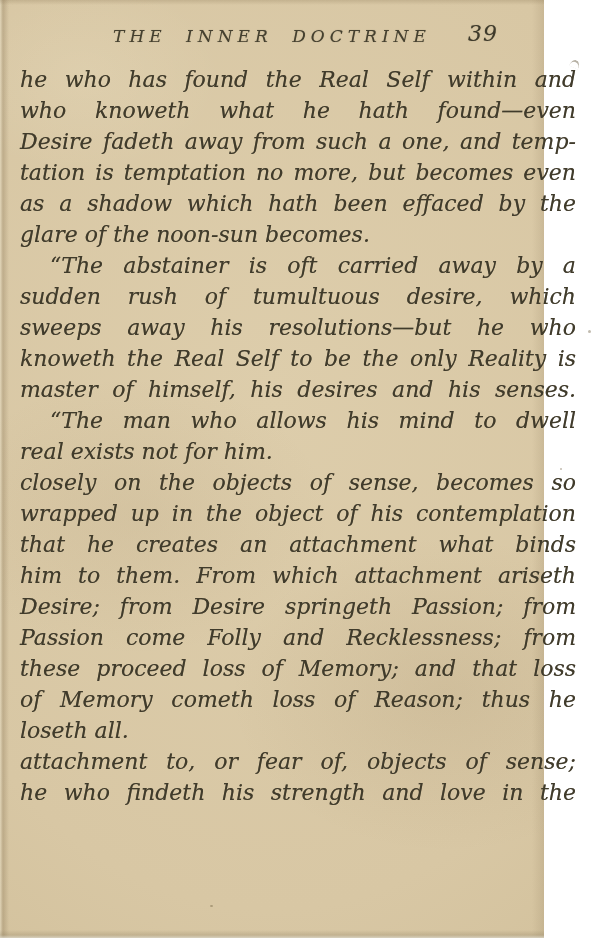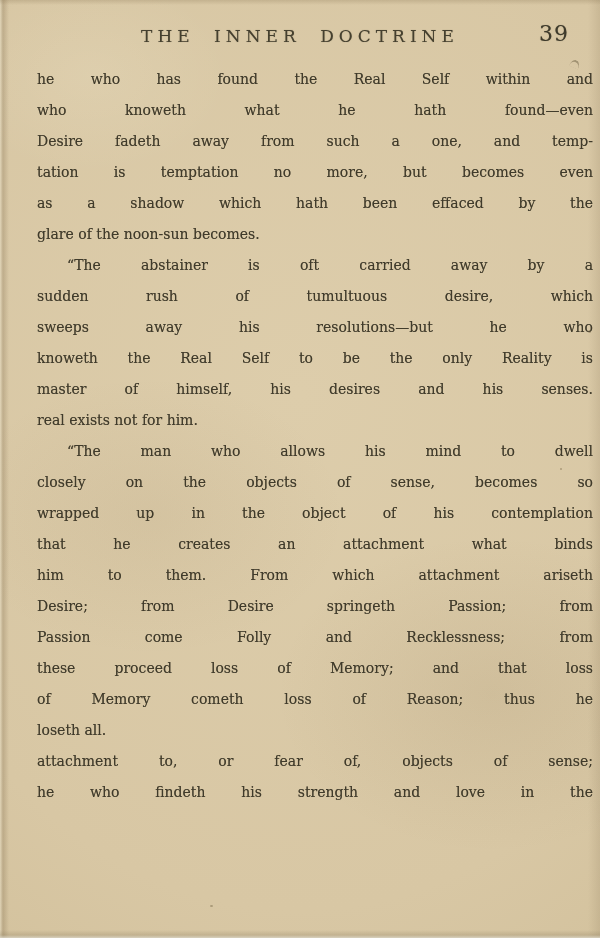--- a/index.html
+++ b/index.html
@@ -1,48 +1,49 @@
 <!DOCTYPE html>
 <html><head>
 <meta charset="utf-8">
 <style>
   html, body { margin:0; padding:0; }
   body {
     width:600px; height:938px; overflow:hidden;
     font-family:"DejaVu Serif","Liberation Serif",serif;
   }
   .page {
-    position:relative; width:600px; height:938px;
+    position:relative; width:544px; height:938px;
     color:#423d2d;
     background-image:
       linear-gradient(180deg, rgba(120,100,65,0.22) 0px, rgba(120,100,65,0) 5px),
       linear-gradient(0deg, rgba(216,211,196,0.85) 0px, rgba(140,125,95,0.28) 3px, rgba(140,125,95,0) 8px),
       linear-gradient(90deg, rgba(235,228,205,0.5) 0px, rgba(110,90,60,0.25) 3px, rgba(110,90,60,0) 9px),
       linear-gradient(270deg, rgba(110,90,60,0.14) 0px, rgba(110,90,60,0) 12px),
       radial-gradient(200px 140px at 15% 8%, rgba(255,250,228,0.12), rgba(255,250,228,0) 70%),
       radial-gradient(300px 220px at 82% 74%, rgba(120,95,60,0.10), rgba(120,95,60,0) 72%),
       radial-gradient(280px 200px at 25% 55%, rgba(120,95,60,0.07), rgba(120,95,60,0) 70%),
       radial-gradient(130% 100% at 50% 42%, #ddcdab 0%, #d8c7a4 55%, #ccba93 100%);
     background-color:#d8c7a4;
+    font-style:italic;
   }
   .running-head {
     position:absolute; top:26px; left:0; right:0; height:24px;
     text-align:center;
     font-size:17px; letter-spacing:5px; word-spacing:9px;
     color:#45402f;
     text-shadow:0 0 1px rgba(69,64,47,0.4);
   }
   .folio {
-    position:absolute; top:21px; right:31px;
+    position:absolute; top:21px; right:46px;
     font-size:22px; letter-spacing:1px; color:#3e3a2b;
     text-shadow:0 0 1px rgba(69,64,47,0.4);
   }
   .body-text {
-    position:absolute; top:64px; left:37px; width:556px;
-    font-size:14px; line-height:31px;
+    position:absolute; top:64px; left:20px; width:556px;
+    font-size:22px; line-height:31px;
     color:#403b2b;
     text-shadow:0 0 0.6px rgba(64,59,43,0.55);
   }
   .line { text-align:justify; text-align-last:justify; white-space:normal; }
   .line.line-end { text-align-last:left; }
   .line.indent { text-indent:30px; }
   .speck {
     position:absolute; border-radius:50%;
     background:rgba(100,85,55,0.4);
   }
@@ -67,22 +68,22 @@
       <div class="line">who knoweth what he hath found—even</div>
       <div class="line">Desire fadeth away from such a one, and temp-</div>
       <div class="line">tation is temptation no more, but becomes even</div>
       <div class="line">as a shadow which hath been effaced by the</div>
       <div class="line line-end">glare of the noon-sun becomes.</div>
       <div class="line indent">“The abstainer is oft carried away by a</div>
       <div class="line">sudden rush of tumultuous desire, which</div>
       <div class="line">sweeps away his resolutions—but he who</div>
       <div class="line">knoweth the Real Self to be the only Reality is</div>
       <div class="line">master of himself, his desires and his senses.</div>
+      <div class="line indent">“The man who allows his mind to dwell</div>
       <div class="line line-end">real exists not for him.</div>
-      <div class="line indent">“The man who allows his mind to dwell</div>
       <div class="line">closely on the objects of sense, becomes so</div>
       <div class="line">wrapped up in the object of his contemplation</div>
       <div class="line">that he creates an attachment what binds</div>
       <div class="line">him to them. From which attachment ariseth</div>
       <div class="line">Desire; from Desire springeth Passion; from</div>
       <div class="line">Passion come Folly and Recklessness; from</div>
       <div class="line">these proceed loss of Memory; and that loss</div>
       <div class="line">of Memory cometh loss of Reason; thus he</div>
       <div class="line line-end">loseth all.</div>
       <div class="line">attachment to, or fear of, objects of sense;</div>

